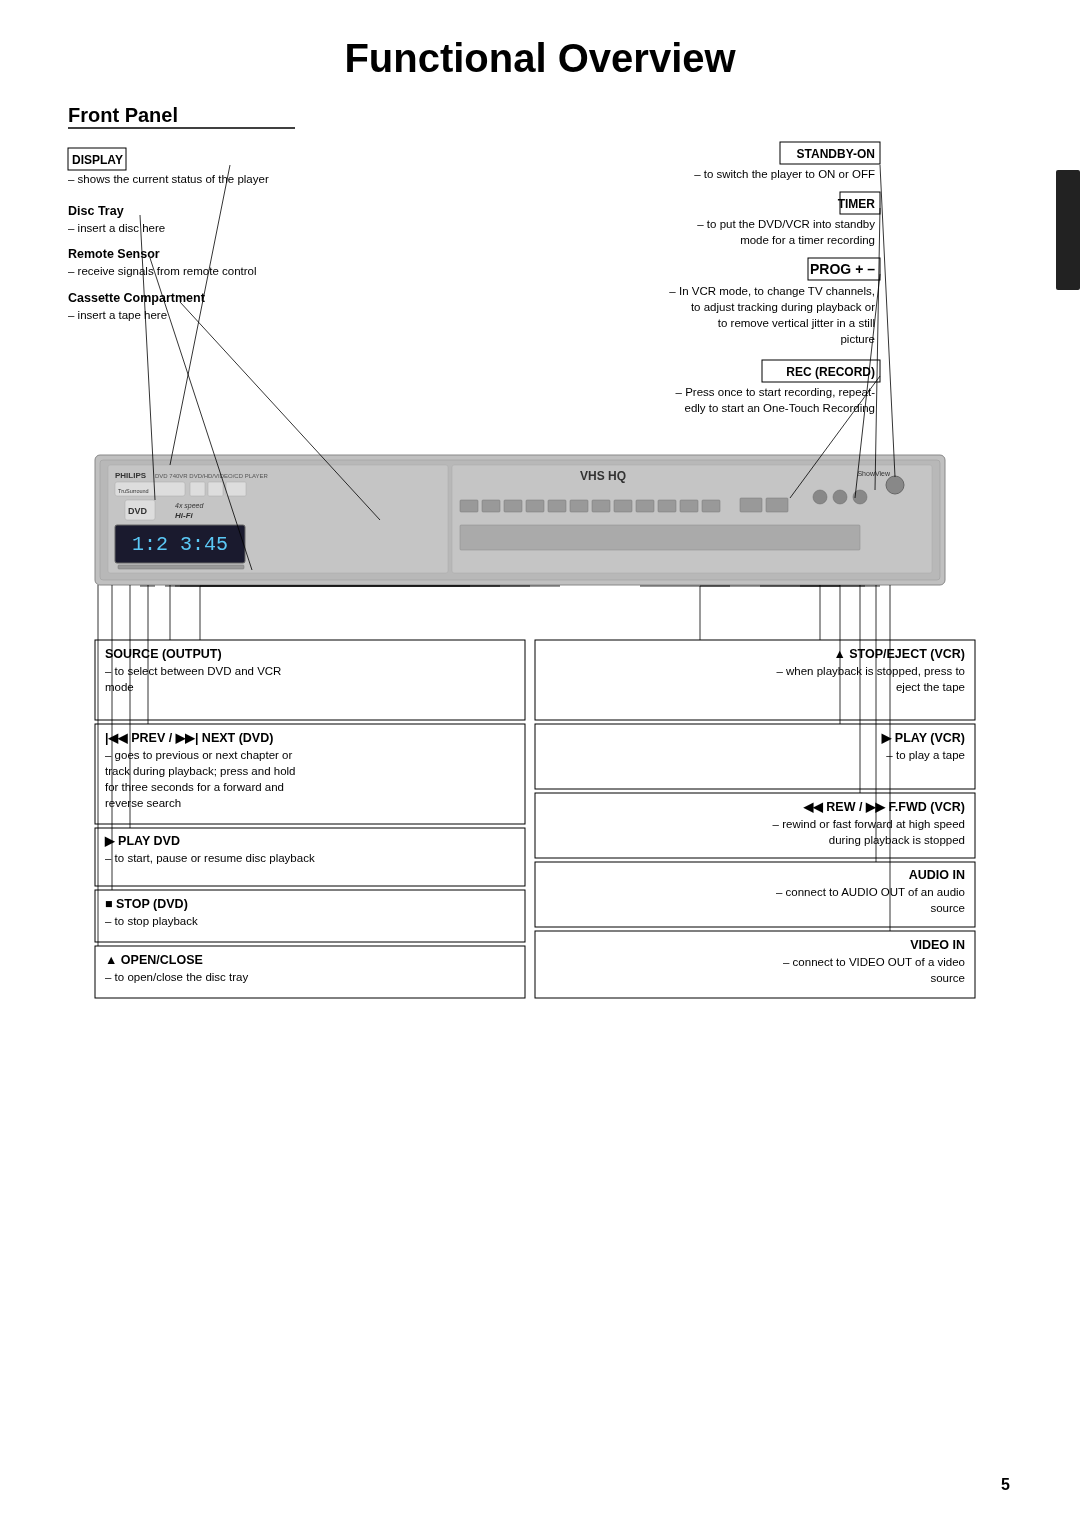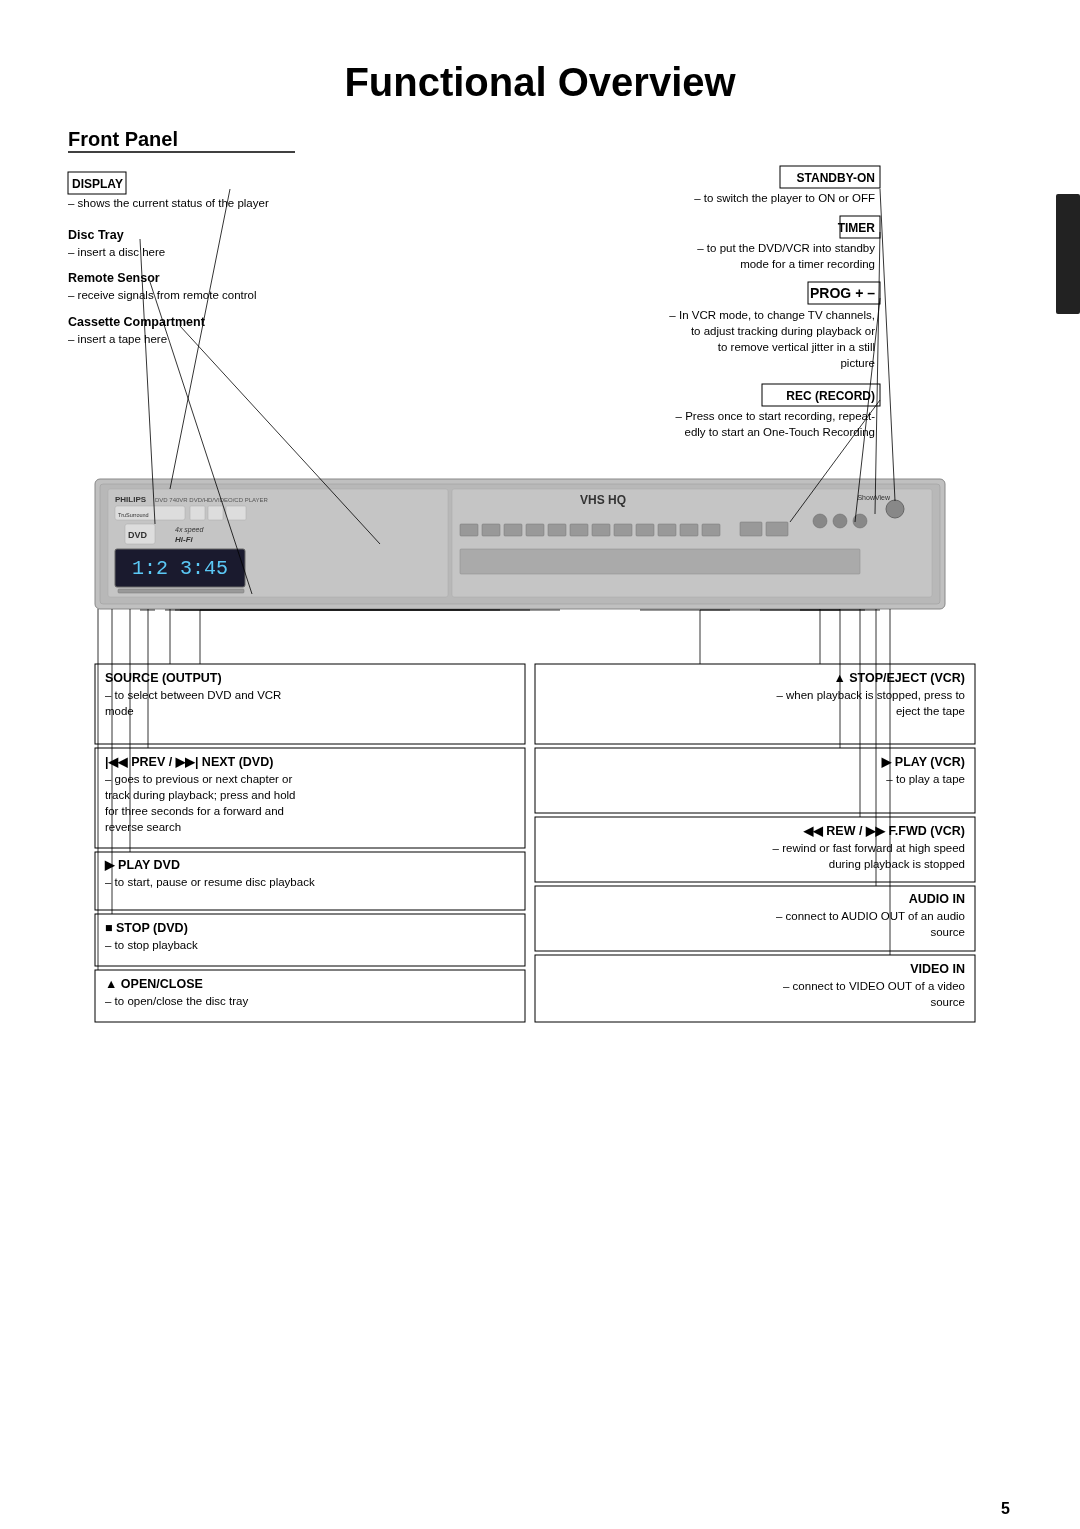--- a/index.html
+++ b/index.html
@@ -12,21 +12,20 @@
       color: #000;
       position: relative;
       overflow: hidden;
     }
 
     
     .diagram-container {
       position: relative;
       width: 100%;
       height: 1380px;
-      margin-top: 24px;
     }
   </style>
 </head>
 <body>
 
 <div class="diagram-container">
   <svg width="1080" height="1529" viewBox="0 0 1080 1529" xmlns="http://www.w3.org/2000/svg" style="position:absolute;top:0;left:0;">
 
     <text x="540" y="72" text-anchor="middle" font-family="Arial, sans-serif" font-size="40" font-weight="bold">Functional Overview</text>
 

